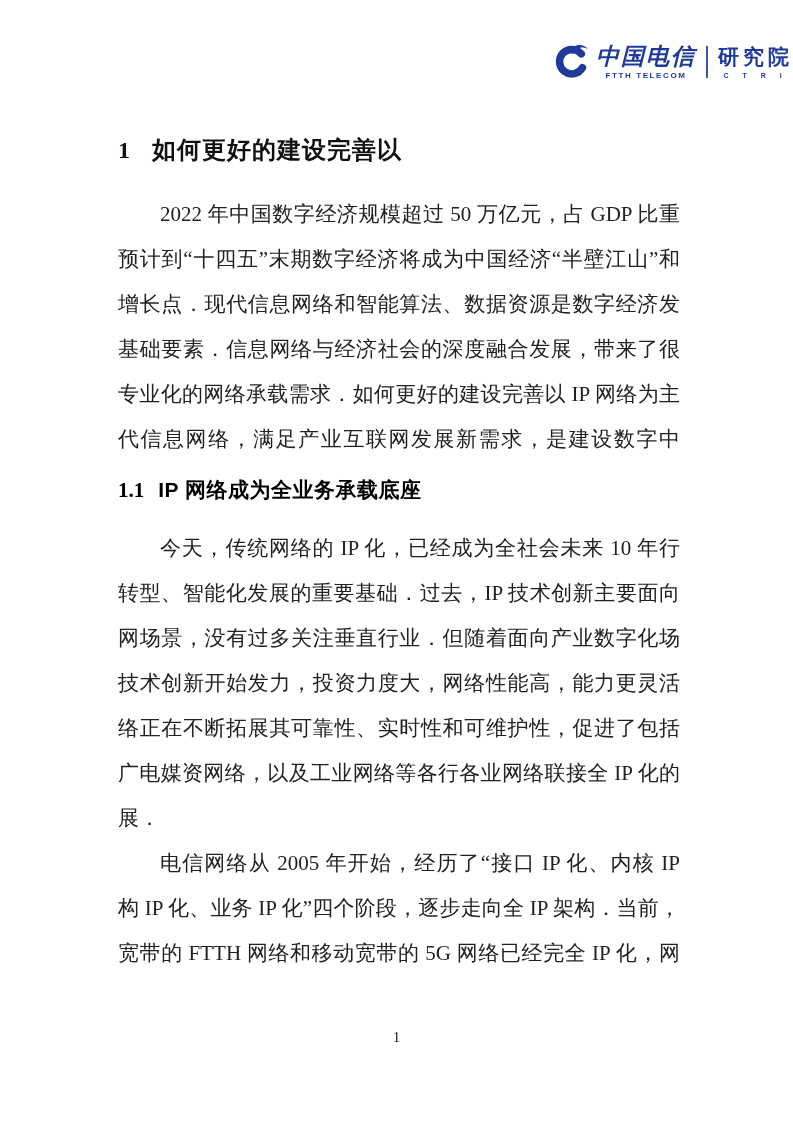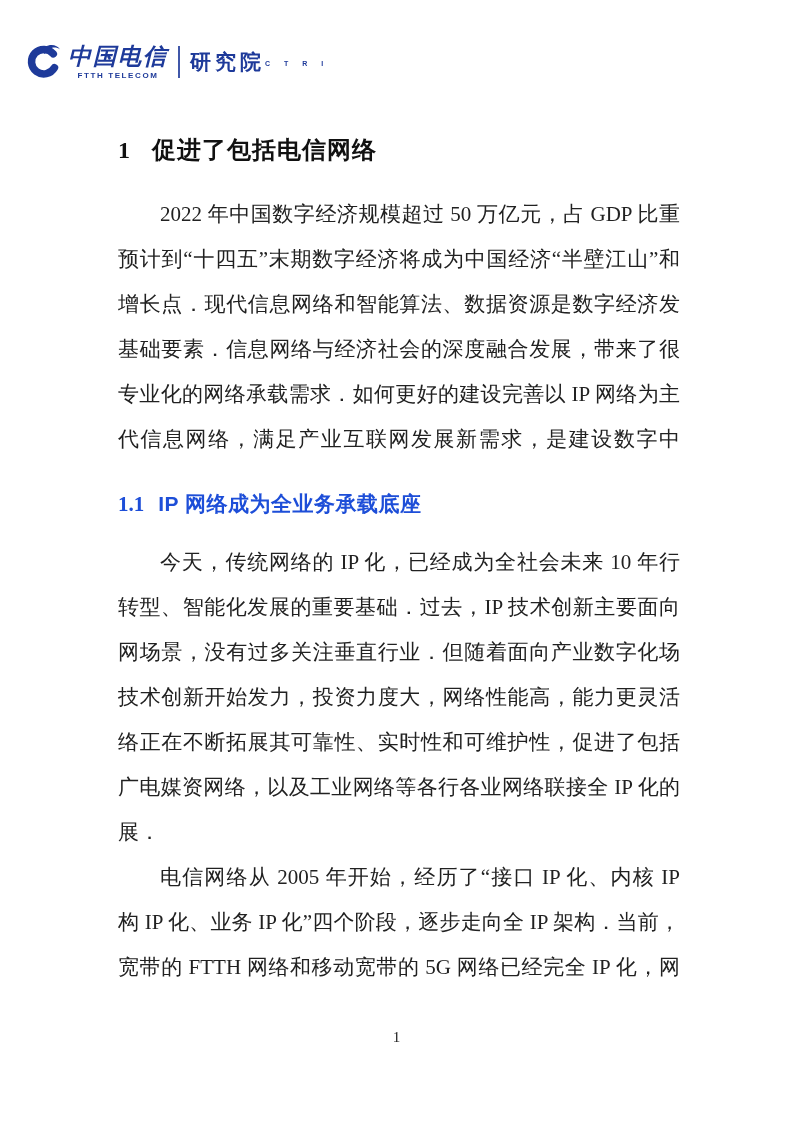--- a/index.html
+++ b/index.html
@@ -8,44 +8,43 @@
     width:793px;height:1122px;
     margin:0 auto;
     background:#ffffff;
     overflow:hidden;
     font-family:"Liberation Serif","DejaVu Serif",serif;
     color:#212121;
   }
   
   .logo-row{
     position:absolute;top:44px;left:0;right:0;
-    display:flex;justify-content:flex-start;align-items:center;
+    display:flex;justify-content:flex-end;align-items:center;
     color:#1e3a9a;
-    padding-left:24px;
   }
   .logo-icon{width:38px;height:38px;margin-right:6px;margin-top:-2px;}
   .brand-block{display:flex;flex-direction:column;align-items:center;}
   .brand-cn{font-size:23px;font-weight:bold;letter-spacing:2px;line-height:24px;font-style:italic;}
   .brand-en{font-size:8px;font-weight:bold;letter-spacing:1.6px;margin-top:2px;
             font-family:"Liberation Sans","DejaVu Sans",sans-serif;}
   .logo-divider{width:2px;height:32px;background:#1e3a9a;margin:0 10px;opacity:.85;}
-  .org-block{display:flex;flex-direction:row;align-items:center;}
+  .org-block{display:flex;flex-direction:column;align-items:center;}
   .org-cn{font-size:21px;font-weight:600;letter-spacing:4px;line-height:24px;
           font-family:"Liberation Sans","DejaVu Sans",sans-serif;}
   .org-en{font-size:7px;font-weight:bold;letter-spacing:6px;margin-top:3px;
           font-family:"Liberation Sans","DejaVu Sans",sans-serif;}
   
   .content{position:absolute;top:0;left:118px;width:562px;}
   h1.sec{
     margin:135px 0 0 0;font-size:24px;line-height:30px;font-weight:bold;color:#111;
   }
   h1.sec .h-num{font-family:"Liberation Serif","DejaVu Serif",serif;margin-right:22px;}
   h1.sec .h-title{font-family:"Liberation Sans","DejaVu Sans",sans-serif;letter-spacing:1px;}
   h2.sub{
-    margin:28px 0 0 0;font-size:21px;line-height:28px;font-weight:bold;color:#1d4ed8;
+    margin:14px 0 0 0;font-size:21px;line-height:28px;font-weight:bold;color:#000000;
   }
   h2.sub .h-num{font-family:"Liberation Serif","DejaVu Serif",serif;margin-right:14px;}
   h2.sub .h-title{font-family:"Liberation Sans","DejaVu Sans",sans-serif;letter-spacing:.5px;}
   .para{margin:0;}
   .para.p1{margin-top:27px;}
   .para.p2{margin-top:22px;}
   .para.p3{margin-top:0;}
   .line{
     height:45px;line-height:45px;font-size:21px;
     text-align:justify;text-align-last:justify;
@@ -78,21 +77,21 @@
     <div class="logo-divider"></div>
     <div class="org-block">
       <div class="org-cn">研究院</div>
       <div class="org-en">C T R I</div>
     </div>
   </header>
 
   <main class="content">
 
     <h1 class="sec">
-      <span class="h-num">1</span><span class="h-title">促进了包括电信网络</span>
+      <span class="h-num">1</span><span class="h-title">如何更好的建设完善以</span>
     </h1>
 
     <div class="para p1">
       <div class="line indent">2022 年中国数字经济规模超过 50 万亿元，占 GDP 比重超过 40%，</div>
       <div class="line">预计到“十四五”末期数字经济将成为中国经济“半壁江山”和主要</div>
       <div class="line">增长点．现代信息网络和智能算法、数据资源是数字经济发展的三个</div>
       <div class="line">基础要素．信息网络与经济社会的深度融合发展，带来了很多新增的、</div>
       <div class="line">专业化的网络承载需求．如何更好的建设完善以 IP 网络为主体的现</div>
       <div class="line">代信息网络，满足产业互联网发展新需求，是建设数字中国，实现数</div>
     </div>

